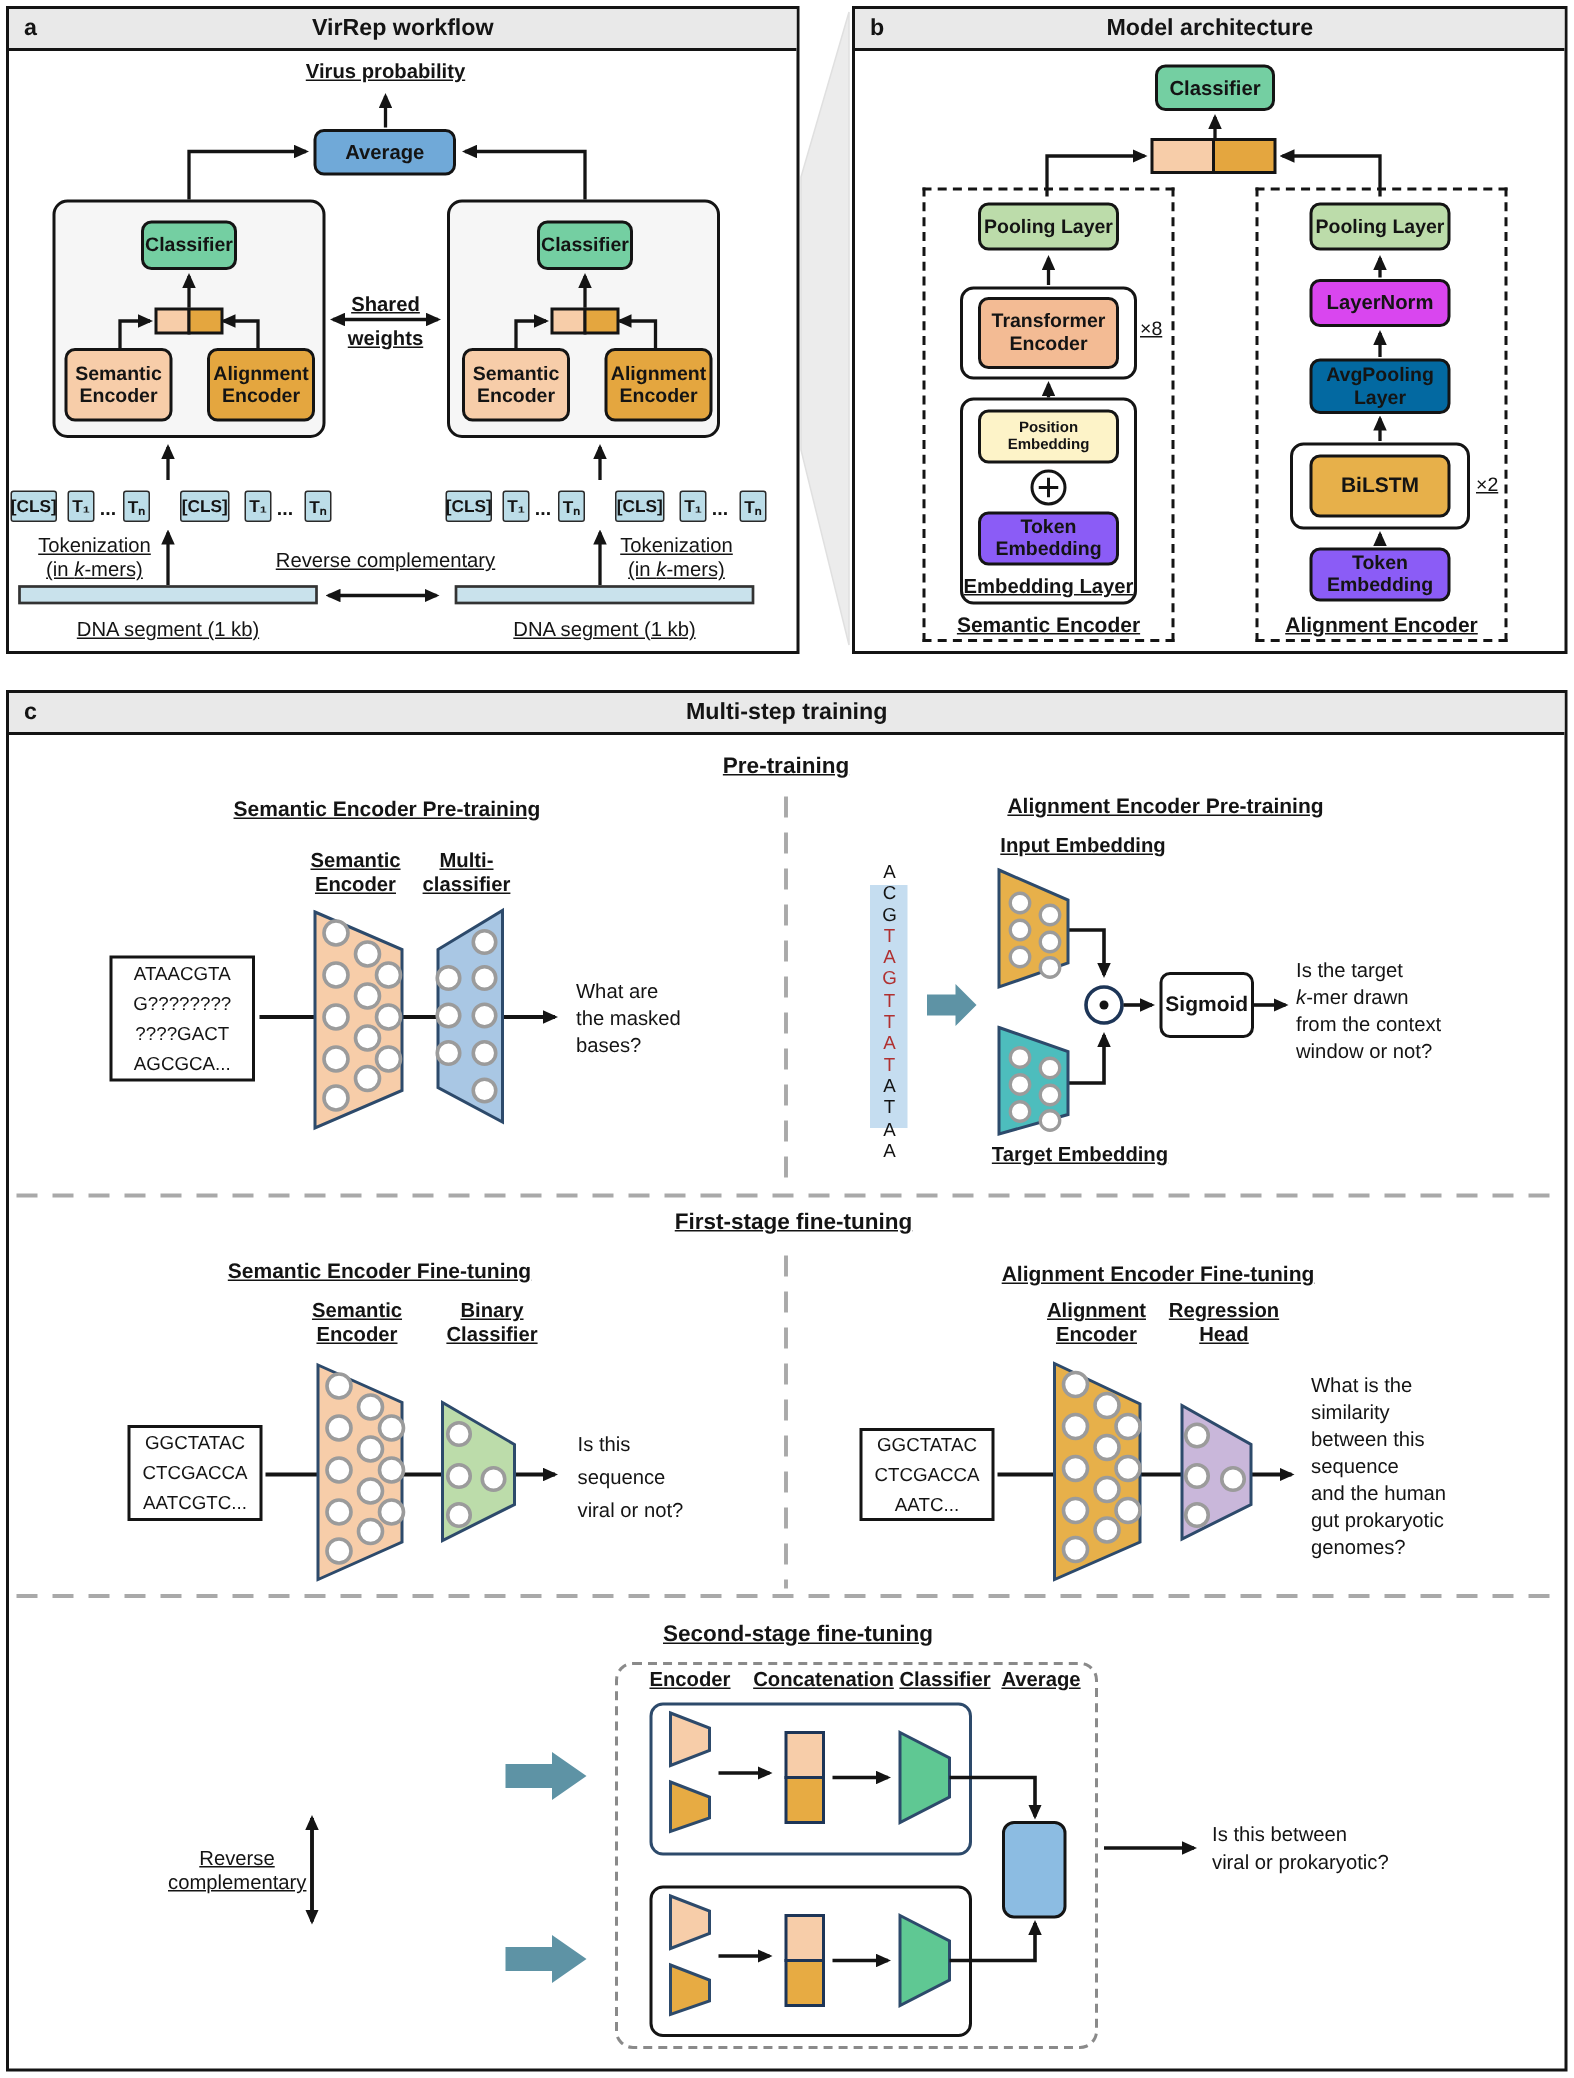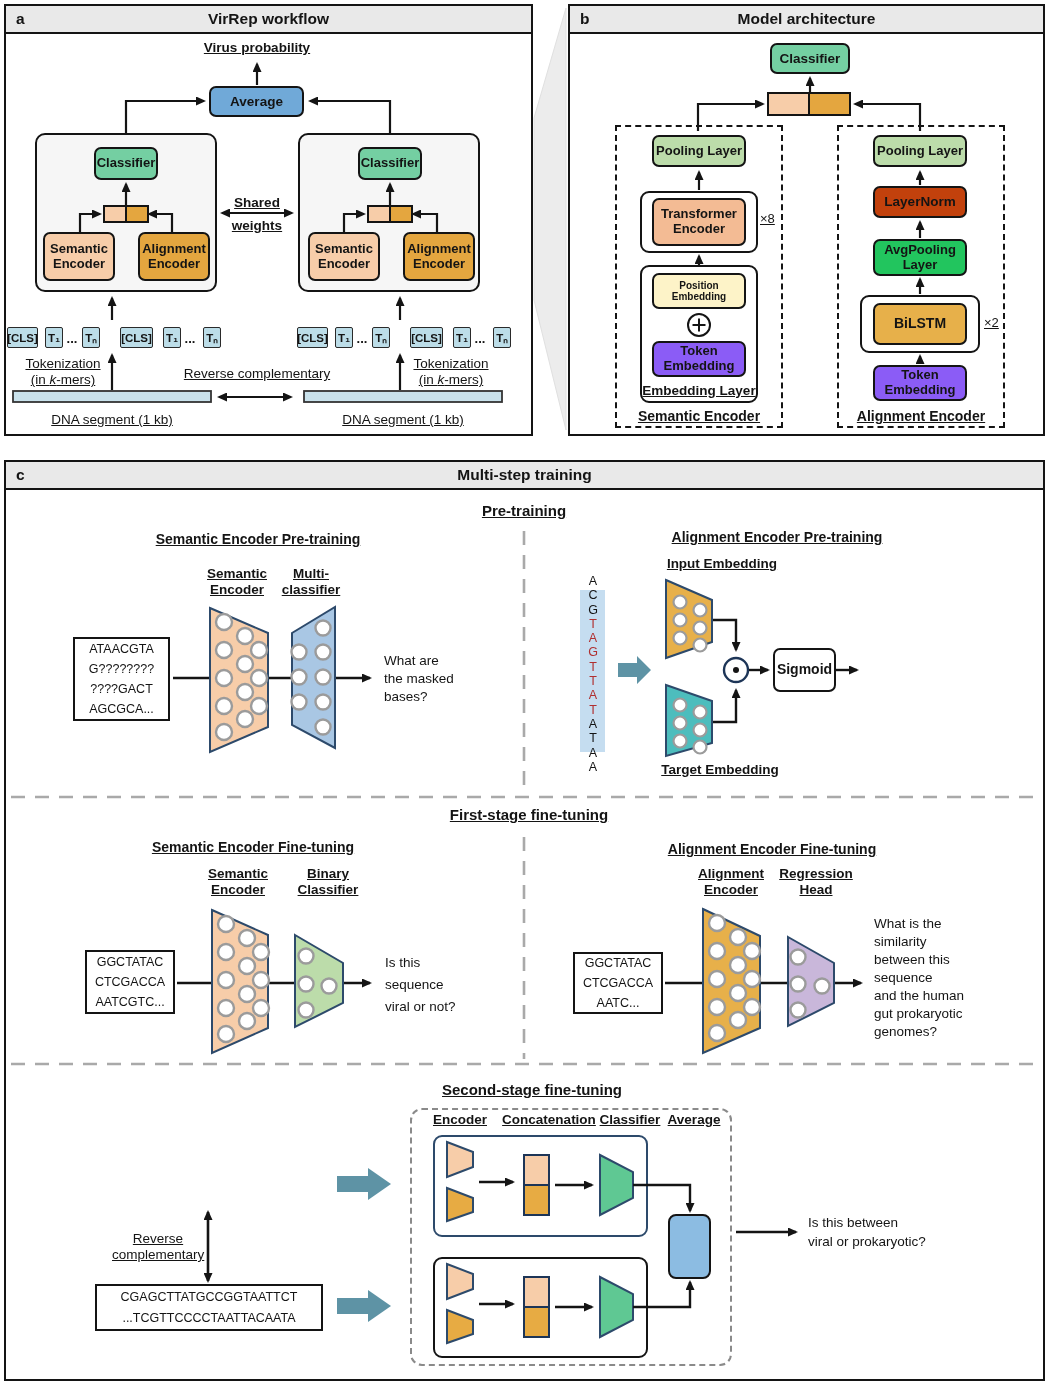--- a/index.html
+++ b/index.html
@@ -12,21 +12,21 @@
   .gbox{position:absolute;background:#f6f6f6;border:2px solid #141414;border-radius:10px;z-index:0;box-sizing:border-box;}
   .dbox{position:absolute;border:2px dashed #141414;z-index:0;box-sizing:border-box;}
   .dbox2{position:absolute;border:2px dashed #8a8a8a;border-radius:12px;z-index:0;box-sizing:border-box;}
   .cont{position:absolute;background:#fff;border:2px solid #141414;border-radius:9px;z-index:0;box-sizing:border-box;}
   .cont2{position:absolute;background:transparent;border-radius:9px;z-index:0;box-sizing:border-box;}
   svg.overlay{position:absolute;left:0;top:0;z-index:1;pointer-events:none;}
   .box{position:absolute;z-index:2;border:2px solid #141414;border-radius:7px;display:flex;flex-direction:column;
        align-items:center;justify-content:center;text-align:center;font-weight:bold;font-size:13.5px;line-height:1.12;box-sizing:border-box;}
   .green{background:#74cfa2}.blue{background:#70a9d8}.peach{background:#f7cda9}.gold{background:#e4a63f}
   .lgreen{background:#bcdcaa}.salmon{background:#f3bb94}.lyellow{background:#fdf3c8}.rose{background:#8b5cf6}
-  .yellow{background:#c2410c}.mgreen{background:#22c55e}.bgold{background:#e7b04a}.white{background:#fff}
+  .yellow{background:#d946ef}.mgreen{background:#0369a1}.bgold{background:#e7b04a}.white{background:#fff}
   .lbl{position:absolute;z-index:2;text-align:center;font-size:13.5px;line-height:1.2;text-decoration:underline;}
   .b{font-weight:bold;}
   .txt{position:absolute;z-index:2;font-size:13.5px;line-height:1.34;text-align:left;}
   .seqbox{position:absolute;z-index:2;background:#fff;border:2px solid #141414;display:flex;flex-direction:column;
           align-items:center;justify-content:center;font-size:12.5px;line-height:1.62;box-sizing:border-box;}
   .token{position:absolute;z-index:2;background:#bcdde8;border:1.5px solid #2a2a2a;border-radius:2px;
          display:flex;align-items:center;justify-content:center;font-size:11.5px;font-weight:bold;box-sizing:border-box;}
   .tdots{position:absolute;z-index:2;font-weight:bold;font-size:13px;text-align:center;}
   .hl{position:absolute;z-index:2;background:#c5ddf0;}
   .seqcol{position:absolute;z-index:3;width:18px;text-align:center;font-size:12.5px;line-height:14.3px;}
@@ -419,20 +419,26 @@
       <span class="red">T</span>
     <span>A</span>
       <span>T</span>
     <span>A</span>
       <span>A</span>
     </div>
   <div class="lbl b" style="left:645px;top:762px;width:150px">Target Embedding</div>
   <div class="box white" style="left:773px;top:648px;width:63px;height:44px;font-size:14px">
       <span>Sigmoid</span>
     </div>
+  <div class="txt" style="left:864px;top:638px;width:130px;line-height:18px">
+    <div>Is the target</div>
+    <div><i>k</i><span>-mer drawn</span></div>
+    <div>from the context</div>
+    <div>window or not?</div>
+    </div>
 
   <div class="lbl b" style="left:424px;top:806px;width:210px;font-size:15px">First-stage fine-tuning</div>
 
   <div class="lbl b" style="left:133px;top:839px;width:240px;font-size:14px">Semantic Encoder Fine-tuning</div>
   <div class="lbl b" style="left:203px;top:866px;width:70px">
     <span>Semantic</span><br><span>Encoder</span></div>
   <div class="lbl b" style="left:290px;top:866px;width:76px">
     <span>Binary</span><br><span>Classifier</span></div>
   <div class="seqbox" style="left:85px;top:950px;width:90px;height:64px">
     <span>GGCTATAC</span>
@@ -466,22 +472,18 @@
     </div>
 
   <div class="lbl b" style="left:427px;top:1081px;width:210px;font-size:15px">Second-stage fine-tuning</div>
   <div class="lbl b" style="left:424px;top:1112px;width:72px">Encoder</div>
   <div class="lbl b" style="left:500px;top:1112px;width:98px">Concatenation</div>
   <div class="lbl b" style="left:597px;top:1112px;width:66px">Classifier</div>
   <div class="lbl b" style="left:662px;top:1112px;width:64px">Average</div>
 
   <div class="lbl" style="left:112px;top:1231px;width:92px">
     <span>Reverse</span><br><span>complementary</span></div>
-  <div class="seqbox" style="left:95px;top:1284px;width:228px;height:47px">
-    <span>CGAGCTTATGCCGGTAATTCT</span>
-      <span>...TCGTTCCCCTAATTACAATA</span>
-    </div>
   <div class="txt" style="left:808px;top:1213px;width:160px;line-height:19px">
     <div>Is this between</div>
       <div>viral or prokaryotic?</div>
     </div>
 
 </div>
 
 </body></html>

